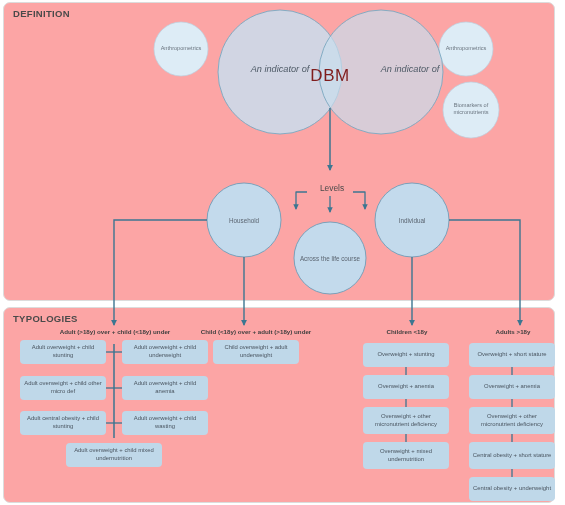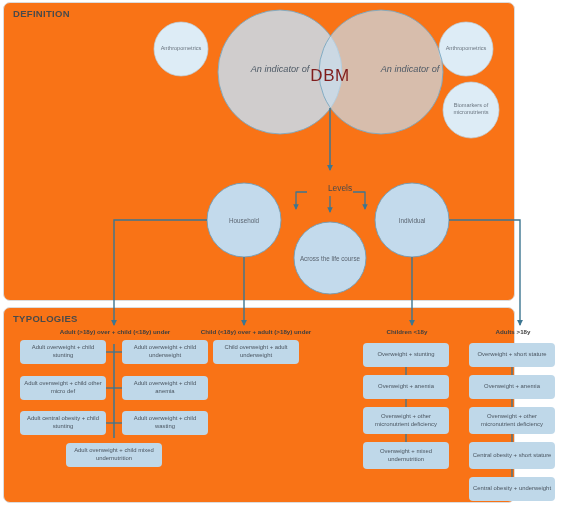--- a/index.html
+++ b/index.html
@@ -6,22 +6,22 @@
   body{
     width:565px;height:505px;
     background:#ffffff;
     font-family:"Liberation Sans", sans-serif;
     overflow:hidden;
     position:relative;
   }
   .panel{
     position:absolute;
     left:3px;
-    width:512px;
-    background:#f97316;
+    width:552px;
+    background:#fca5a5;
     border:1px solid #dcdcdc;
     border-radius:7px;
     box-sizing:border-box;
     overflow:hidden;
   }
   #panel-definition{top:2px;height:299px;}
   #panel-typologies{top:307px;height:196px;}
 
   .panel-title{
     position:absolute;
@@ -145,21 +145,21 @@
 <div class="cl venn-label" style="left:222px;top:64px;width:116px;">
   <span>An indicator of</span>
 </div>
 
 <div class="cl venn-label" style="left:352px;top:64px;width:116px;">
   <span>An indicator of</span>
 </div>
 
 <div class="cl dbm-label" style="left:300px;top:65px;width:60px;">DBM</div>
 
-<div class="cl levels-label" style="left:316px;top:183px;width:48px;">Levels</div>
+<div class="cl levels-label" style="left:308px;top:183px;width:48px;">Levels</div>
 
 <div class="cl node-label" style="left:214px;top:217px;width:60px;">Household</div>
 
 <div class="cl node-label" style="left:294px;top:255px;width:72px;">Across the life course</div>
 
 <div class="cl node-label" style="left:382px;top:217px;width:60px;">Individual</div>
 
 <div class="col-head" style="left:42px;top:328px;width:146px;">Adult (&gt;18y) over + child (&lt;18y) under</div>
 
 <div class="col-head" style="left:186px;top:328px;width:140px;">Child (&lt;18y) over + adult (&gt;18y) under</div>

